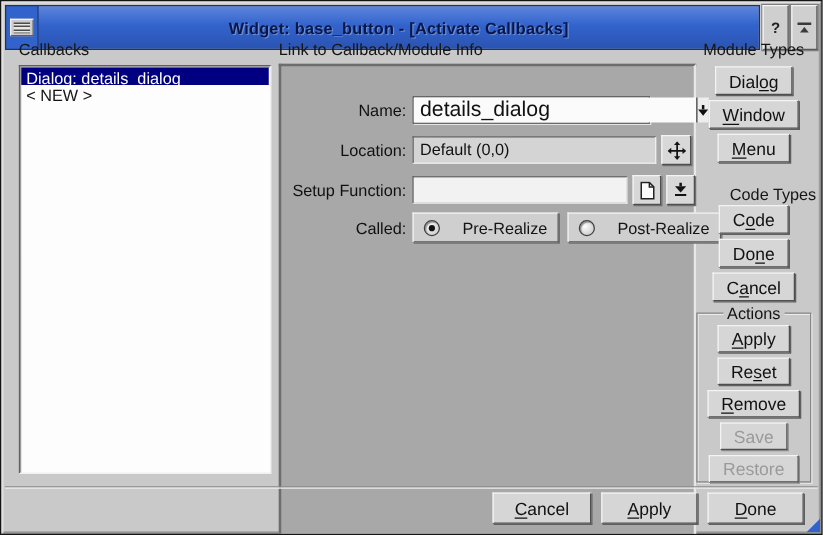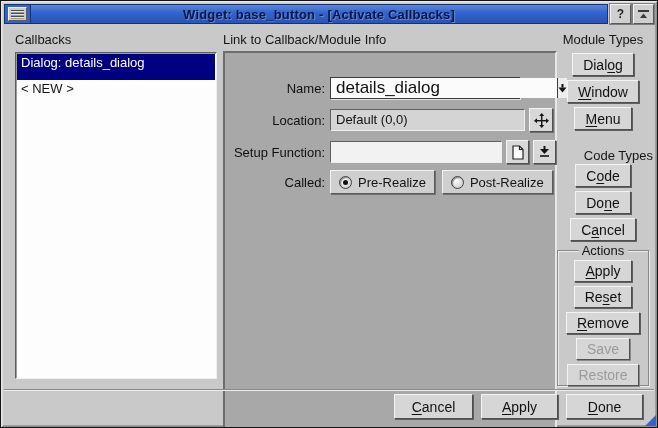--- a/index.html
+++ b/index.html
@@ -6,21 +6,21 @@
   *{box-sizing:border-box;}
   .window{
     position:relative;width:658px;height:428px;background:#c9c9c9;
     border:1px solid #141414;
     box-shadow:inset 1px 1px 0 #e9e9e9, inset -1px -1px 0 #8d8d8d,
                inset 2px 2px 0 #d9d9d9, inset -2px -2px 0 #9e9e9e;
     font-family:"Liberation Sans",sans-serif;font-size:13px;color:#141414;
     overflow:hidden;
   }
   
-  .titlebar{position:absolute;left:3px;top:3px;right:3px;height:20px;display:flex;}
+  .titlebar{position:absolute;left:3px;top:3px;right:3px;height:36px;display:flex;}
   .tb-menu{
     width:27px;background:#3263cc;border:1px solid #17336e;
     display:flex;align-items:center;justify-content:center;
   }
   .tb-menu-face{
     width:19px;height:14px;background:#cccccc;
     border:1px solid;border-color:#f2f2f2 #5d5d5d #5d5d5d #f2f2f2;
     display:flex;align-items:center;justify-content:center;
   }
   .menu-lines{width:13px;height:9px;
@@ -39,21 +39,21 @@
     font-weight:bold;font-size:12px;color:#222;cursor:default;
   }
   
   .section-label{position:absolute;white-space:nowrap;color:#161616;}
   
   .listbox{
     position:absolute;left:14px;top:51px;width:202px;height:327px;background:#fdfdfd;
     border:1px solid;border-color:#5f5f5f #efefef #efefef #5f5f5f;
     box-shadow:inset 1px 1px 0 #9c9c9c;padding:1px;overflow:hidden;
   }
-  .list-item{height:26px;line-height:18px;padding:0 4px;white-space:nowrap;color:#141414;}
+  .list-item{height:14px;line-height:18px;padding:0 4px;white-space:nowrap;color:#141414;}
   .list-item.selected{background:#000080;color:#ffffff;}
   
   .panel{
     position:absolute;left:222px;top:50px;width:334px;height:408px;background:#a8a8a8;
     border:2px solid;border-color:#6d6d6d #e7e7e7 #e7e7e7 #6d6d6d;
   }
   .info-row{position:absolute;left:2px;height:24px;display:flex;align-items:center;}
   .row-name{top:23px;} .row-location{top:55px;} .row-setup{top:87px;} .row-called{top:117px;}
   .field-label{width:98px;text-align:right;margin-right:5px;white-space:nowrap;color:#101010;}
   .combo{
@@ -83,21 +83,21 @@
   .tool-btn{
     width:24px;height:24px;margin-left:4px;background:#d8d8d8;
     border:1px solid;border-color:#f4f4f4 #4f4f4f #4f4f4f #f4f4f4;
     box-shadow:1px 1px 0 #6f6f6f;
     display:flex;align-items:center;justify-content:center;cursor:default;
   }
   .toggle{
     height:24px;margin-right:7px;padding:0 8px;background:#cfcfcf;
     border:1px solid;border-color:#f2f2f2 #5a5a5a #5a5a5a #f2f2f2;
     box-shadow:1px 1px 0 #6f6f6f;
-    display:flex;align-items:center;gap:6px;white-space:nowrap;cursor:default;
+    display:flex;align-items:center;gap:18px;white-space:nowrap;cursor:default;
   }
   .radio{
     width:13px;height:13px;border-radius:50%;
     background:radial-gradient(circle at 35% 35%, #ffffff, #d0d0d0 75%);
     border:1px solid #3f3f3f;box-shadow:inset 1px 1px 1px #8a8a8a;position:relative;
   }
   .radio.checked::after{
     content:"";position:absolute;left:3px;top:3px;width:5px;height:5px;border-radius:50%;background:#111;
   }
   

